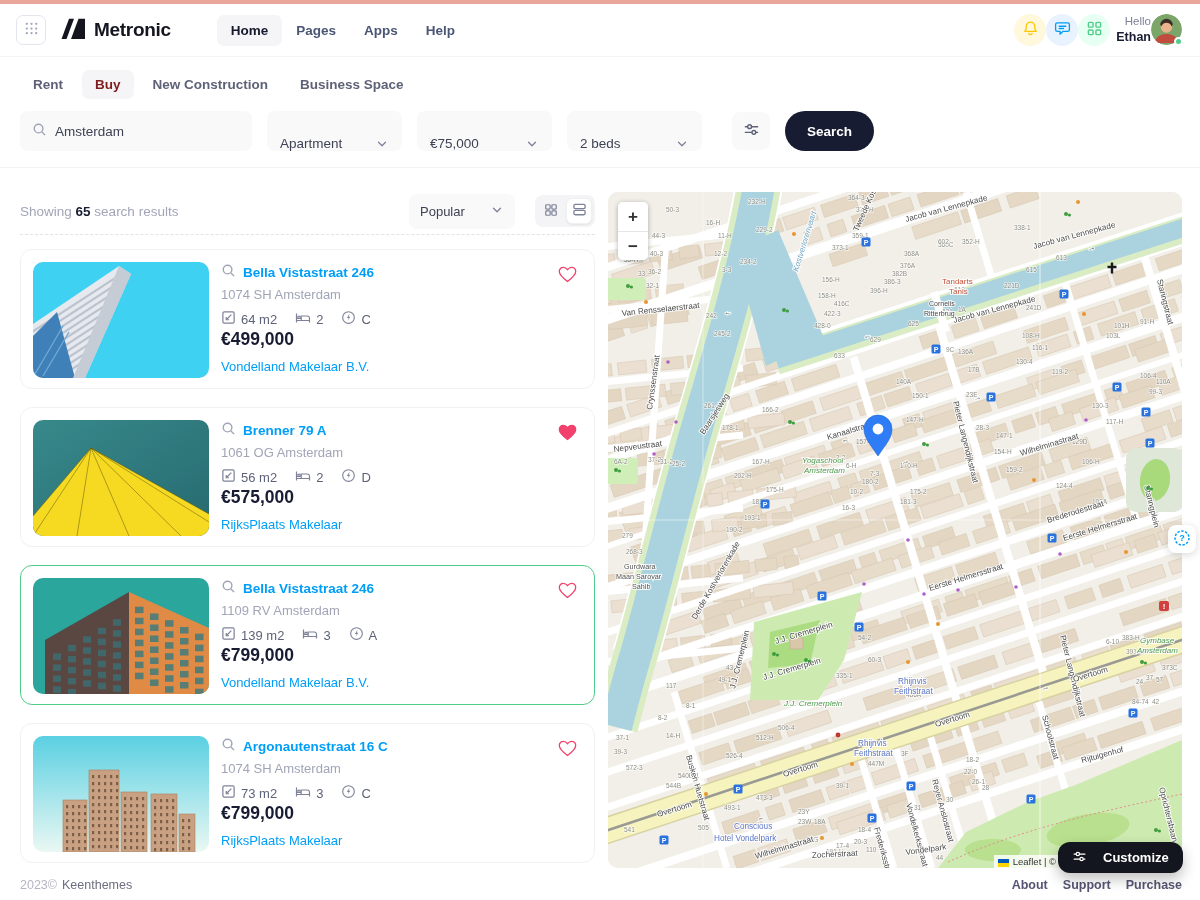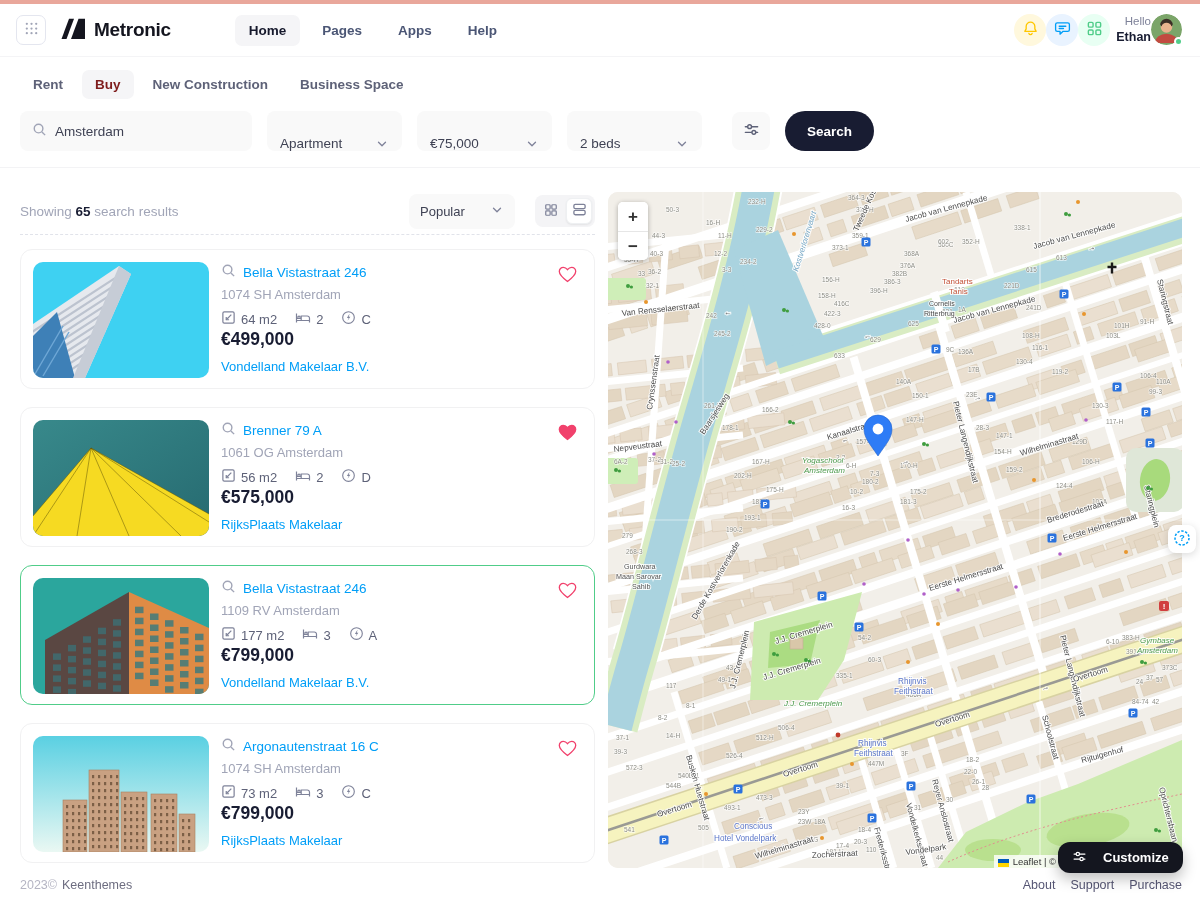--- a/index.html
+++ b/index.html
@@ -2,23 +2,23 @@
 <html><head>
 <meta charset="utf-8">
 <style>
   *{box-sizing:border-box;margin:0;padding:0}
   html,body{width:1200px;height:900px}
   body{position:relative;font-family:"Liberation Sans",sans-serif;background:#fff;color:#181c32;overflow:hidden}
   .topline{height:4px;background:#e9a79b}
   
   .hdr{height:53px;display:flex;align-items:center;padding:0 18px 0 16px;border-bottom:1px solid #f4f4f6;background:#fff}
   .applauncher{width:30px;height:30px;border:1px solid #e4e6ef;border-radius:7px;display:flex;align-items:center;justify-content:center;color:#a1a5b7;background:#fff;margin-right:14px}
-  .logo{display:flex;align-items:center;gap:9px;margin-right:64px}
+  .logo{display:flex;align-items:center;gap:9px;margin-right:46px}
   .logo-text{font-size:19px;font-weight:800;letter-spacing:-.3px;color:#14151f}
-  .nav{display:flex;gap:8px}
+  .nav{display:flex;}
   .nav-item{padding:8px 14px;border-radius:7px;font-size:13.5px;font-weight:600;color:#4b5675;background:none;border:0;font-family:inherit;cursor:pointer}
   .nav-item.active{background:#f5f5f7;color:#16192c}
   .hdr-right{margin-left:auto;display:flex;align-items:flex-start;}
   .circle-btn{width:32px;height:32px;border-radius:50%;display:flex;align-items:center;justify-content:center;border:0;cursor:pointer}
   .cb-yellow{background:#fff8dd;color:#ffc700}
   .cb-blue{background:#e9f3ff;color:#009ef7}
   .cb-green{background:#e8fff3;color:#50cd89}
   .greet{text-align:right;font-size:11.5px;color:#7e8299;line-height:1.35;margin-left:6px}
   .greet b{display:block;color:#181c32;font-size:12.5px}
   .avatar{width:31px;height:31px;border-radius:50%;position:relative;flex:none}
@@ -46,21 +46,21 @@
   .viewbtn{width:26px;height:26px;border-radius:6px;display:flex;align-items:center;justify-content:center;color:#7e8299;border:0;background:none;cursor:pointer}
   .viewbtn.active{background:#fff;box-shadow:0 1px 2px rgba(0,0,0,.07);border:1px solid #eef0f2}
   .divider{border-top:1px dashed #e1e3ea;margin-top:6px}
   .cards{margin-top:14px;display:flex;flex-direction:column;gap:18px}
   .card{position:relative;display:flex;padding:12px;border:1px solid #f1f1f2;border-radius:12px;background:#fff;height:140px;flex:none}
   .card.selected{border-color:#50cd89}
   .photo{width:176px;height:116px;border-radius:10px;overflow:hidden;flex:none}
   .photo svg{display:block}
   .info{margin-left:12px;padding-top:1px;display:flex;flex-direction:column;align-items:flex-start}
   .trow{display:flex;align-items:center;gap:7px;color:#a1a5b7}
-  .title{font-size:13.5px;font-weight:400;color:#009ef7;text-decoration:none}
+  .title{font-size:13.5px;font-weight:700;color:#009ef7;text-decoration:none}
   .addr{font-size:13px;color:#a1a5b7;margin-top:5px}
   .specs{display:flex;gap:18px;margin-top:8px;font-size:13px;color:#5e6278;align-items:center}
   .spec{display:flex;align-items:center;gap:5px}
   .spec svg{color:#7e8299}
   .price{font-size:17.5px;font-weight:700;color:#181c32;margin-top:1px}
   .agency{font-size:13px;color:#009ef7;margin-top:9px;text-decoration:none;font-weight:500}
   .fav{position:absolute;top:14px;right:16px;background:none;border:0;padding:0;cursor:pointer;line-height:0}
   
   .map-wrap{position:absolute;left:608px;top:192px;width:574px;height:676px;border-radius:10px;overflow:hidden;background:#f2efe9}
   .map-wrap svg text{font-family:"Liberation Sans",sans-serif}
@@ -69,21 +69,21 @@
   .zoomctl button + button{border-top:1px solid #e6e6e6}
   .attrib{position:absolute;right:0;bottom:0;background:rgba(255,255,255,.8);font-size:9.5px;color:#333;padding:1px 4px;display:flex;align-items:center;gap:4px;z-index:4;white-space:nowrap}
   .flag{width:11px;height:8px;display:inline-block;flex:none}
   .customize{position:absolute;left:1058px;top:842px;height:31px;padding:0 14px;background:#14161f;color:#fff;border:0;border-radius:12px;font-size:13px;font-weight:600;display:flex;align-items:center;gap:16px;font-family:inherit;cursor:pointer;box-shadow:0 6px 14px rgba(0,0,0,.25);z-index:10}
   .helpbtn{position:absolute;left:1168px;top:525px;width:28px;height:28px;background:#fff;border-radius:8px;box-shadow:0 2px 8px rgba(0,0,0,.15);display:flex;align-items:center;justify-content:center;border:0;cursor:pointer;z-index:10}
   
   .footer{position:absolute;left:20px;right:18px;top:878px;display:flex;align-items:center;font-size:12.5px}
   .footer .c1{color:#b5b5c3;margin-right:5px}
   .footer .c2{color:#6d6d80;font-weight:500}
   .footer-links{margin-left:auto;display:flex;gap:15px}
-  .footer-links a{color:#565674;text-decoration:none;font-weight:400}
+  .footer-links a{color:#565674;text-decoration:none;font-weight:700}
 </style>
 </head>
 <body>
 
 <div class="topline"></div>
 
 <header class="hdr">
   <button class="applauncher">
     <span><svg width="15" height="15" viewBox="0 0 16 16" fill="currentColor">
           <circle cx="3" cy="3" r="1.2"></circle>
@@ -433,21 +433,21 @@
         <a href="#" class="title">Bella Vistastraat 246</a>
           </div>
       <div class="addr">1109 RV Amsterdam</div>
       <div class="specs">
         <span class="spec">
               <span><svg width="15" height="15" viewBox="0 0 16 16" fill="none" stroke="currentColor" stroke-width="1.3">
                   <rect x="2" y="2" width="12" height="12" rx="1.5"></rect>
                   <line x1="11" y1="5" x2="5.6" y2="10.4"></line>
                   <polyline points="5.6,7.4 5.6,10.4 8.6,10.4"></polyline>
                 </svg></span>
-              <span>177 m2</span>
+              <span>139 m2</span>
             </span>
         <span class="spec">
               <span><svg width="16" height="15" viewBox="0 0 16 15" fill="none" stroke="currentColor" stroke-width="1.2">
                   <path d="M1.5 3.5v9M1.5 10.5h13v2M14.5 10.5V8.2a2.2 2.2 0 0 0-2.2-2.2H6.2v4.5M1.5 8.5h4.7"></path>
                   <circle cx="4" cy="7.3" r="1.2"></circle>
                 </svg></span>
               <span>3</span>
             </span>
         <span class="spec">
               <span><svg width="15" height="15" viewBox="0 0 16 16" fill="none">

